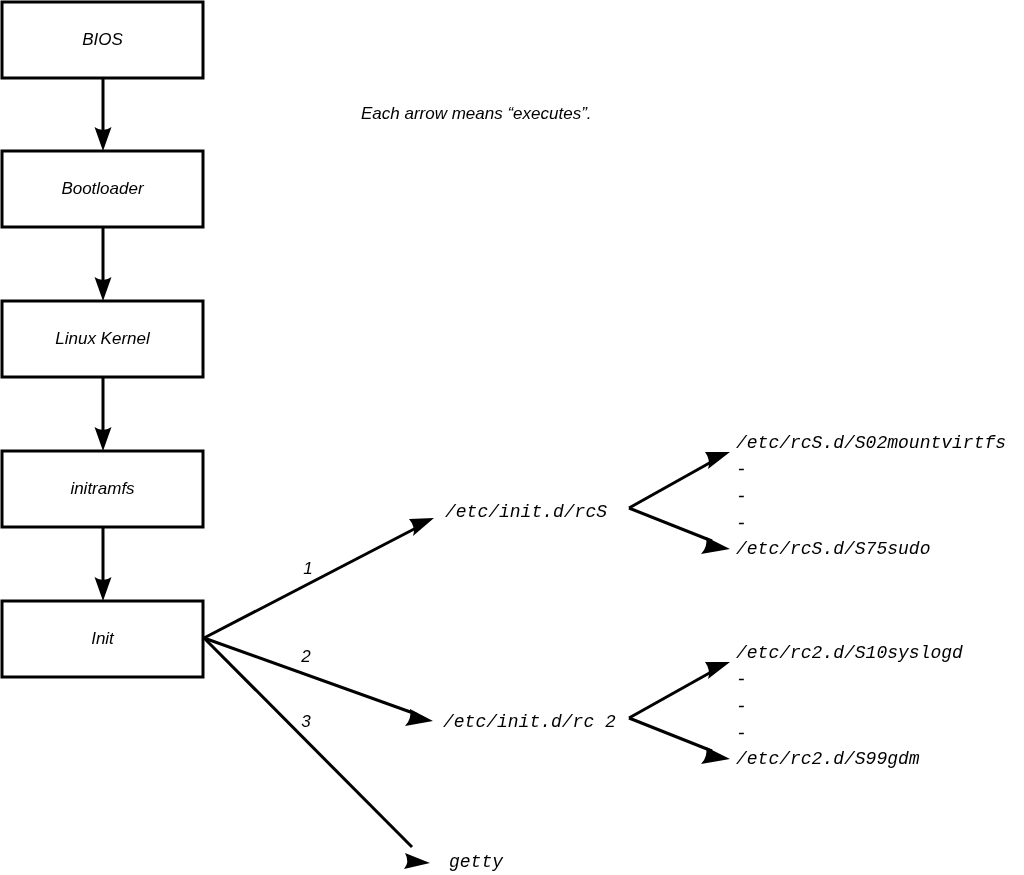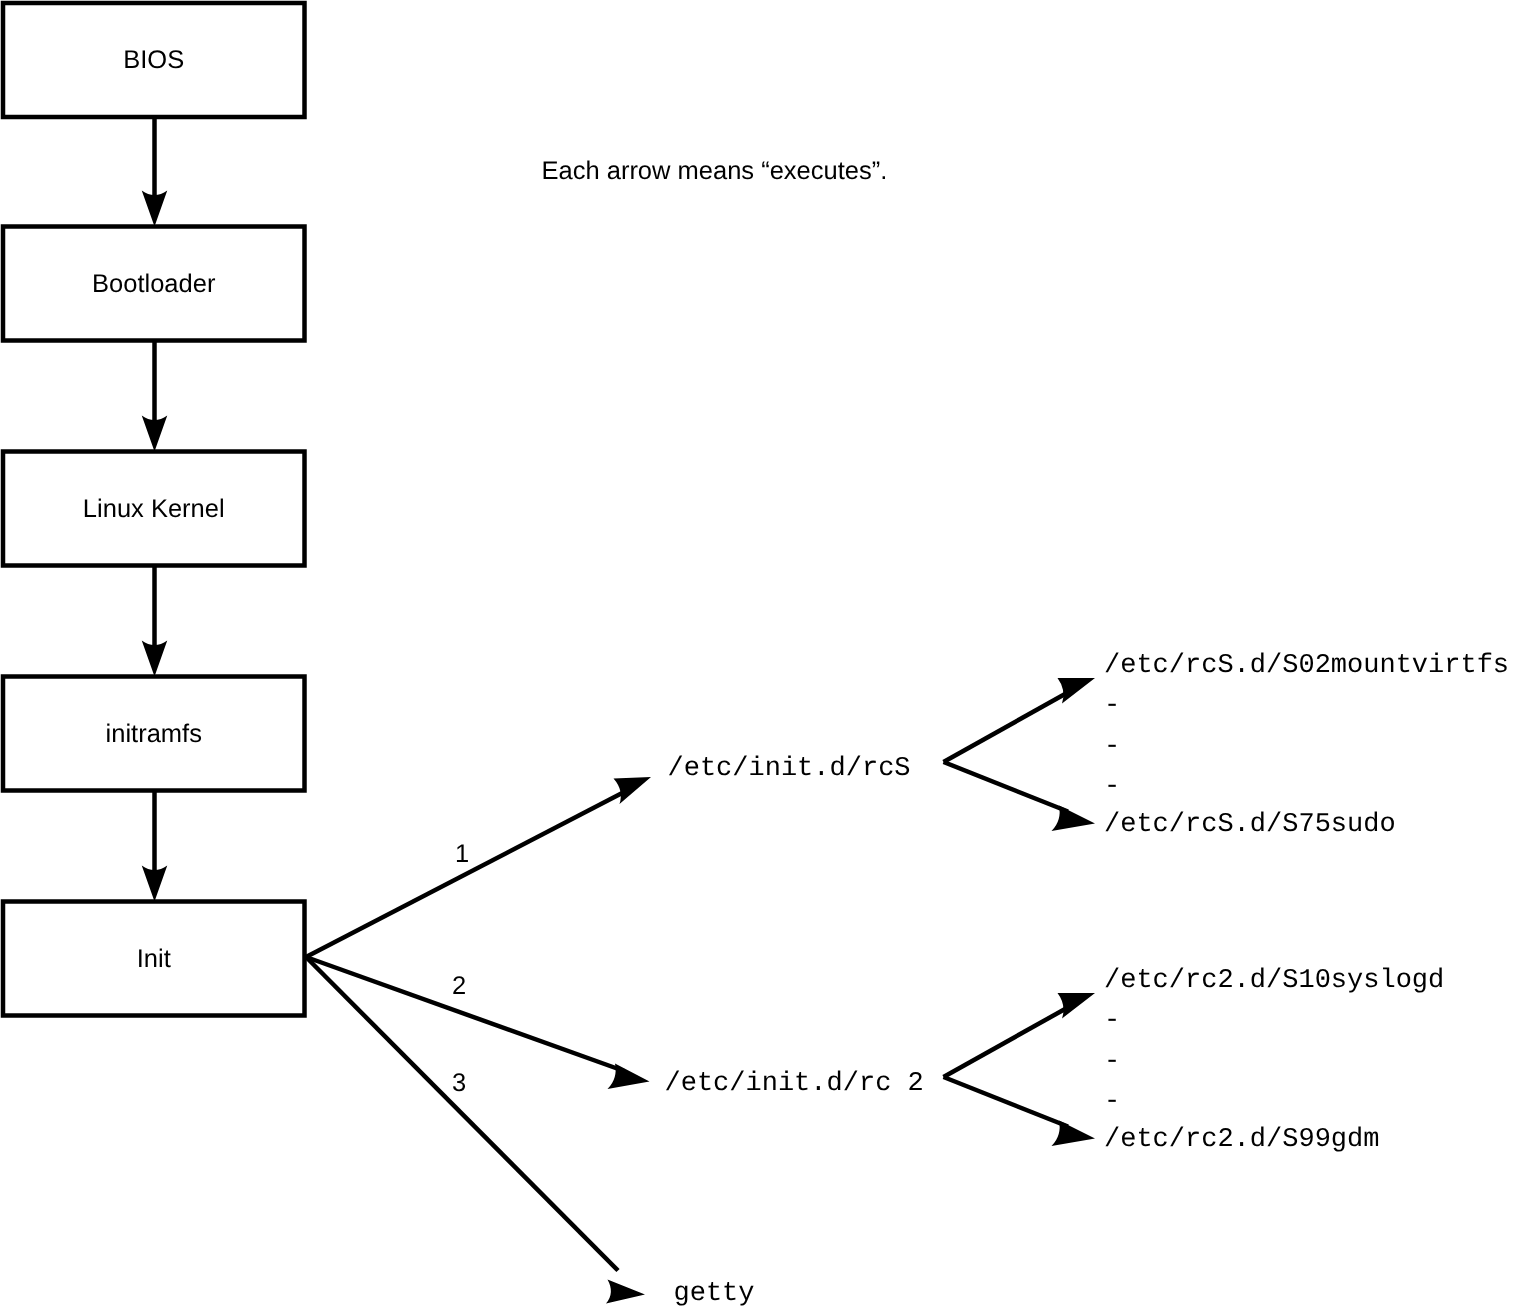--- a/index.html
+++ b/index.html
@@ -11,20 +11,21 @@
   body {
     font-family: "Liberation Sans", sans-serif;
     color: #000000;
   }
   #canvas {
     position: relative;
     width: 1024px;
     height: 875px;
     background: #ffffff;
     overflow: hidden;
+    font-style: italic;
   }
   #diagram-svg {
     position: absolute;
     left: 0;
     top: 0;
     width: 1024px;
     height: 875px;
     display: block;
   }
   .box-label {

